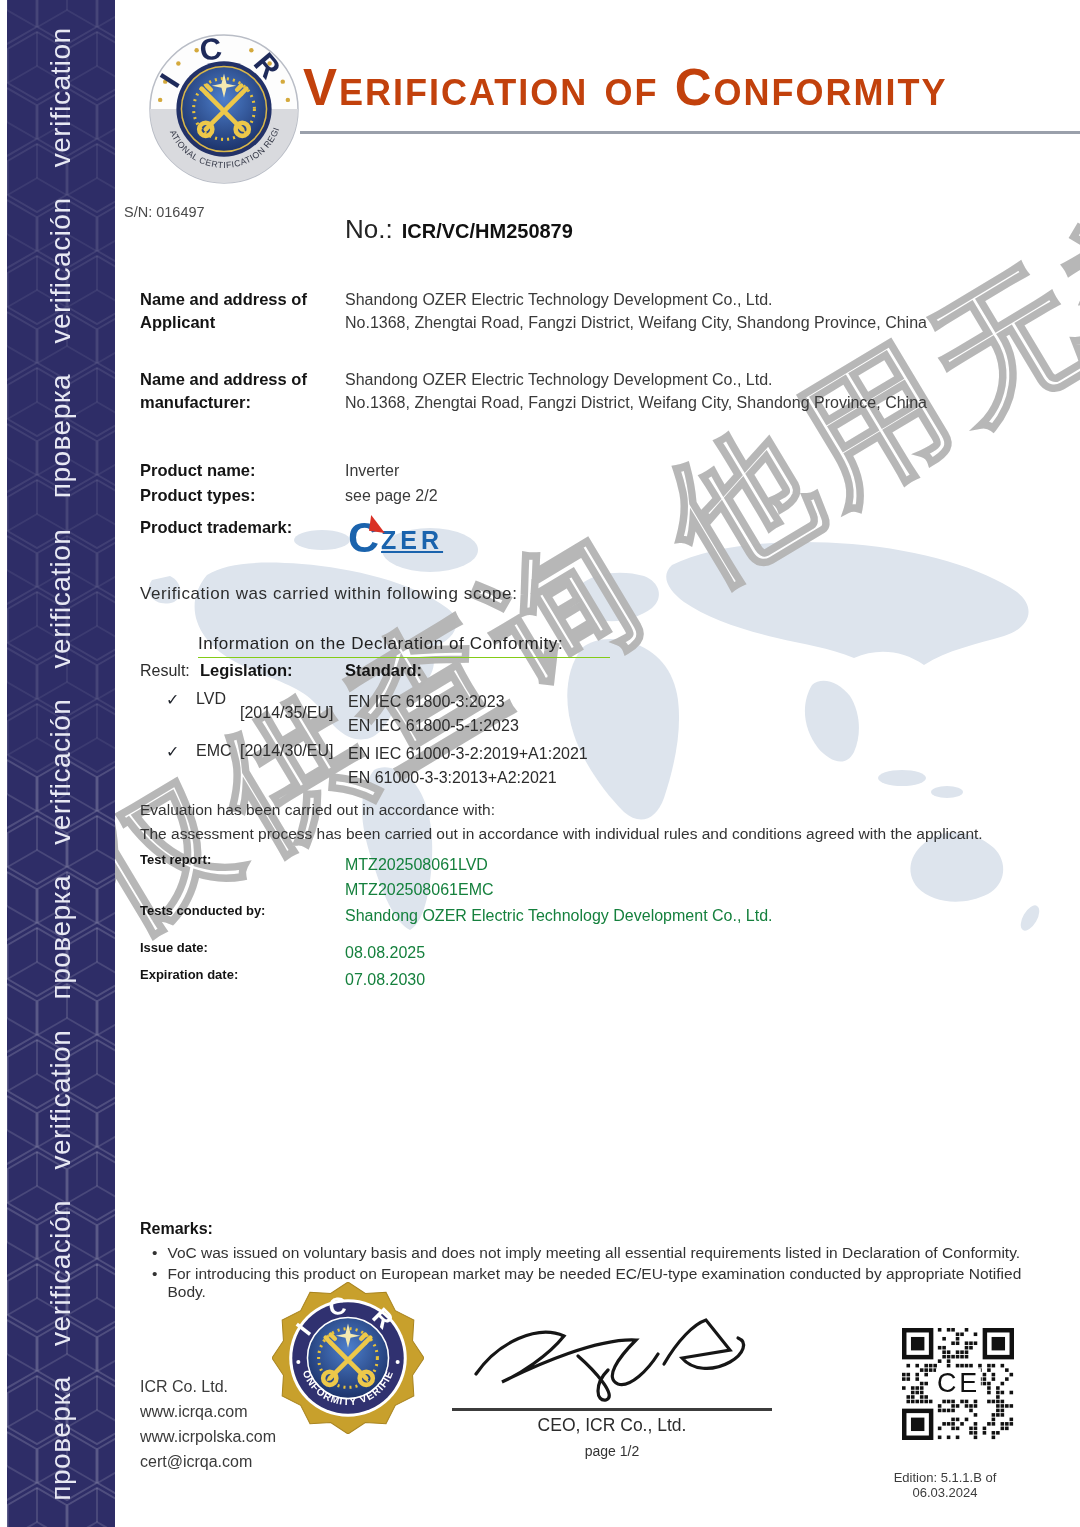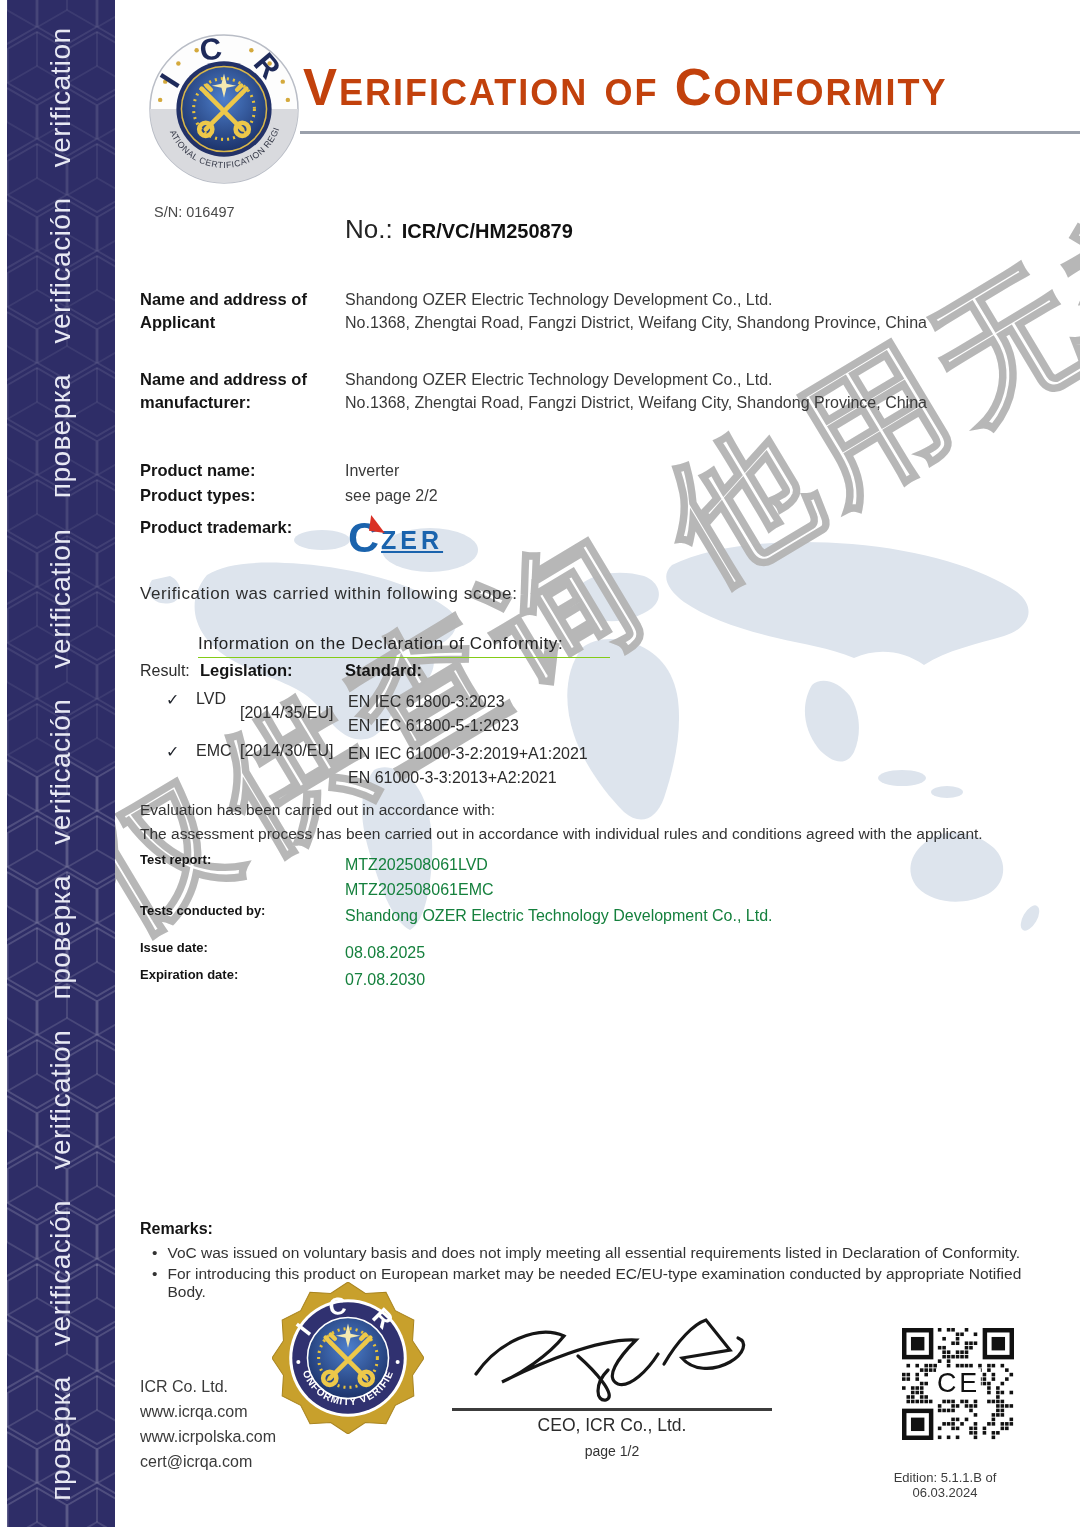--- a/index.html
+++ b/index.html
@@ -18,21 +18,21 @@
   .v-band{position:absolute;left:7px;top:0;width:108px;height:1527px;background:#2e2d67;z-index:3;overflow:hidden;}
   .v-band svg{position:absolute;left:0;top:0;}
   .v-text{position:absolute;left:50%;top:50%;transform:translate(-50%,-50%) rotate(-90deg);
           white-space:nowrap;color:#e7e8f3;font-size:28px;font-weight:500;
           letter-spacing:.5px;word-spacing:22px;}
 
   
   .doc-title{position:absolute;left:303px;top:58px;width:777px;font-size:51px;font-weight:700;
              font-variant:small-caps;letter-spacing:2px;color:#c2410c;white-space:nowrap;}
   .title-rule{position:absolute;left:300px;right:0;top:131px;height:3px;background:#9aa0ab;}
-  .serial{position:absolute;left:154px;top:204px;font-size:14.5px;color:#4a4a4a;}
+  .serial{position:absolute;left:124px;top:204px;font-size:14.5px;color:#4a4a4a;}
   .no-line{position:absolute;left:345px;top:214px;display:flex;align-items:baseline;gap:9px;}
   .no-label{font-size:26px;color:#242424;}
   .no-value{font-size:20px;font-weight:700;color:#111;}
 
   
   .frow{position:absolute;left:140px;display:flex;}
   .lblcol{width:205px;font-weight:700;font-size:16.5px;color:#141414;line-height:23px;}
   .valcol{font-size:16px;color:#3a3a3a;line-height:23px;}
 
   .scope{position:absolute;left:140px;top:584px;font-size:17px;color:#2e2e2e;letter-spacing:.6px;}

